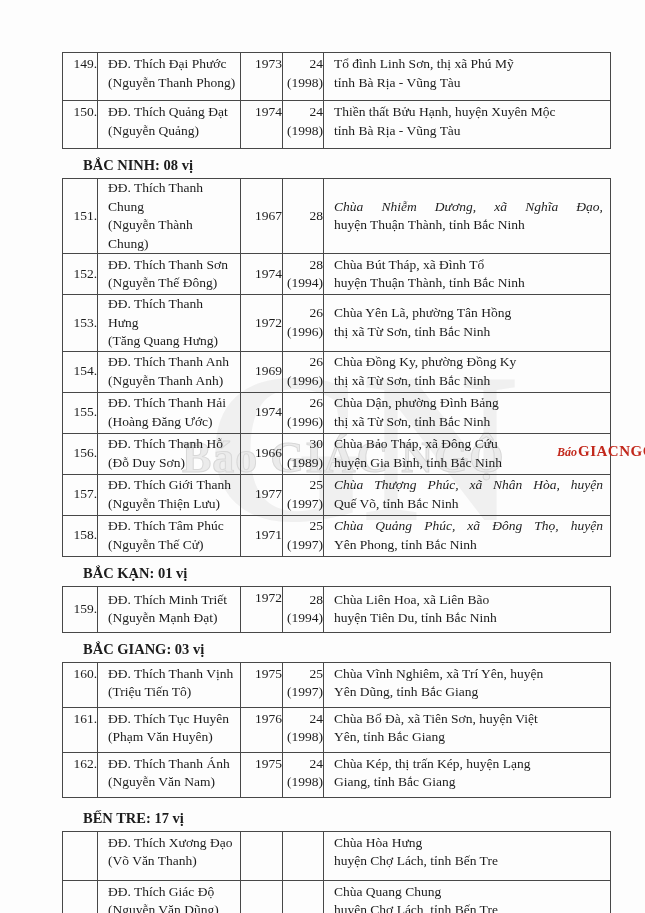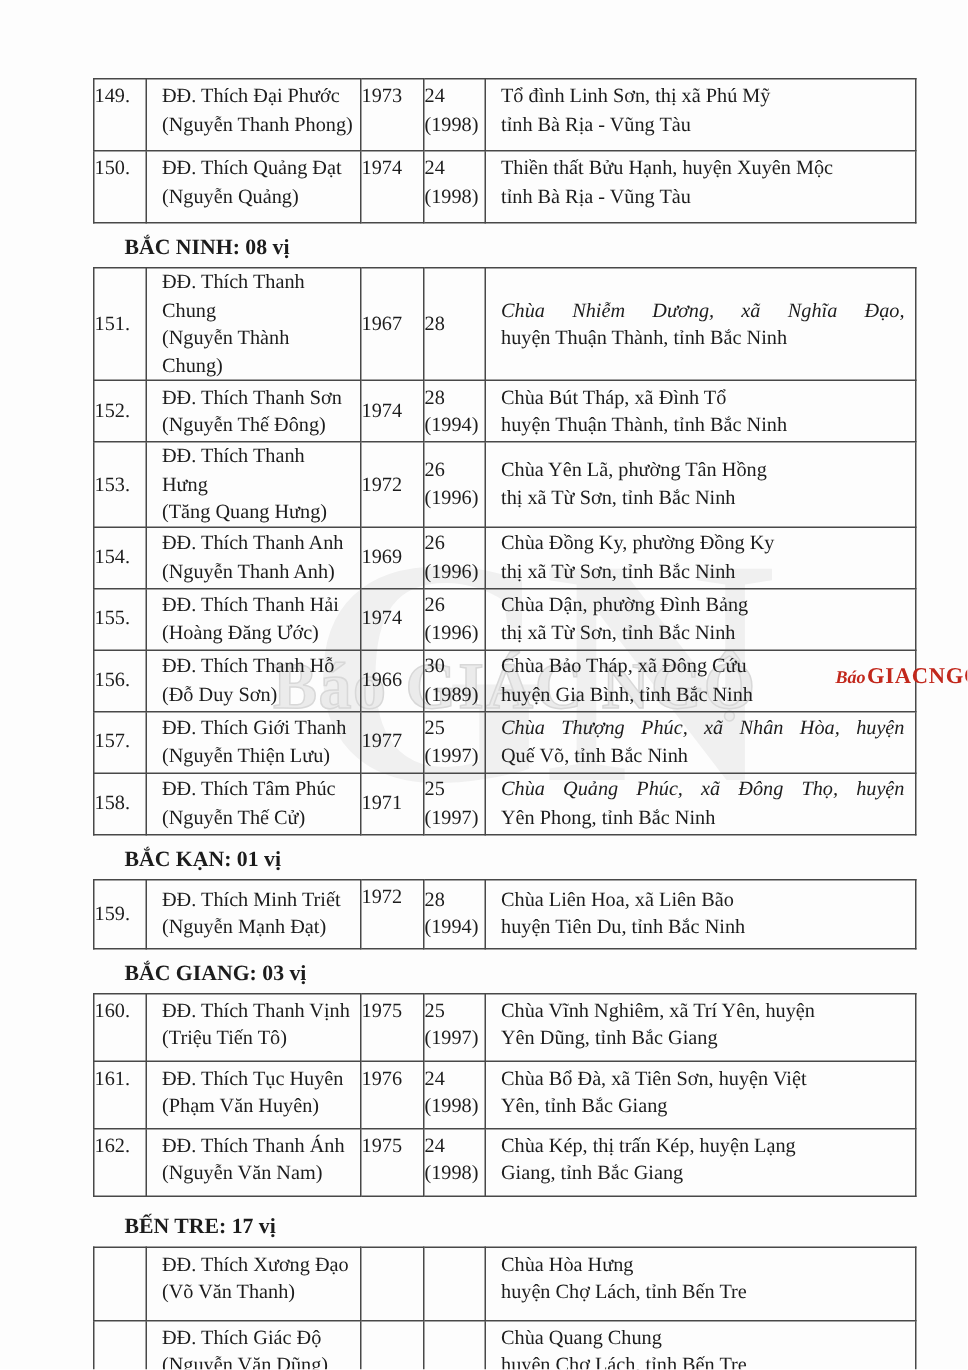--- a/index.html
+++ b/index.html
@@ -27,21 +27,21 @@
   .section-title{
     font-weight:bold;font-size:14.5px;line-height:15px;
     padding-left:21px;margin:9px 0 5px 0;white-space:nowrap;
   }
   .section-title.big-gap{margin-top:13px;}
   table.roster{border-collapse:collapse;table-layout:fixed;width:548px;background:transparent;}
   .roster td{
     border:1px solid #484848;padding:0;overflow:hidden;
     font-size:13.5px;line-height:18.5px;background:transparent;
   }
-  .roster td.c-num,.roster td.c-year,.roster td.c-age{text-align:left;margin-left:28px;}
+  .roster td.c-num,.roster td.c-year,.roster td.c-age{text-align:right;margin-left:28px;}
   .roster td.c-name{padding-left:10px;padding-right:4px;}
   .roster td.c-addr{padding-left:10px;padding-right:7px;}
   .va-top td{vertical-align:top;padding-top:2px;padding-bottom:2px;}
   .va-mid td{vertical-align:middle;}
   .t0 td{height:43px;}
   .t1 td{height:40px;}
   .t2 td{height:43px;}
   .t2 td.c-year{vertical-align:top;padding-top:2px;}
   .t3 td{height:40px;}
   .t4 td{height:44px;padding-left:48px;}

